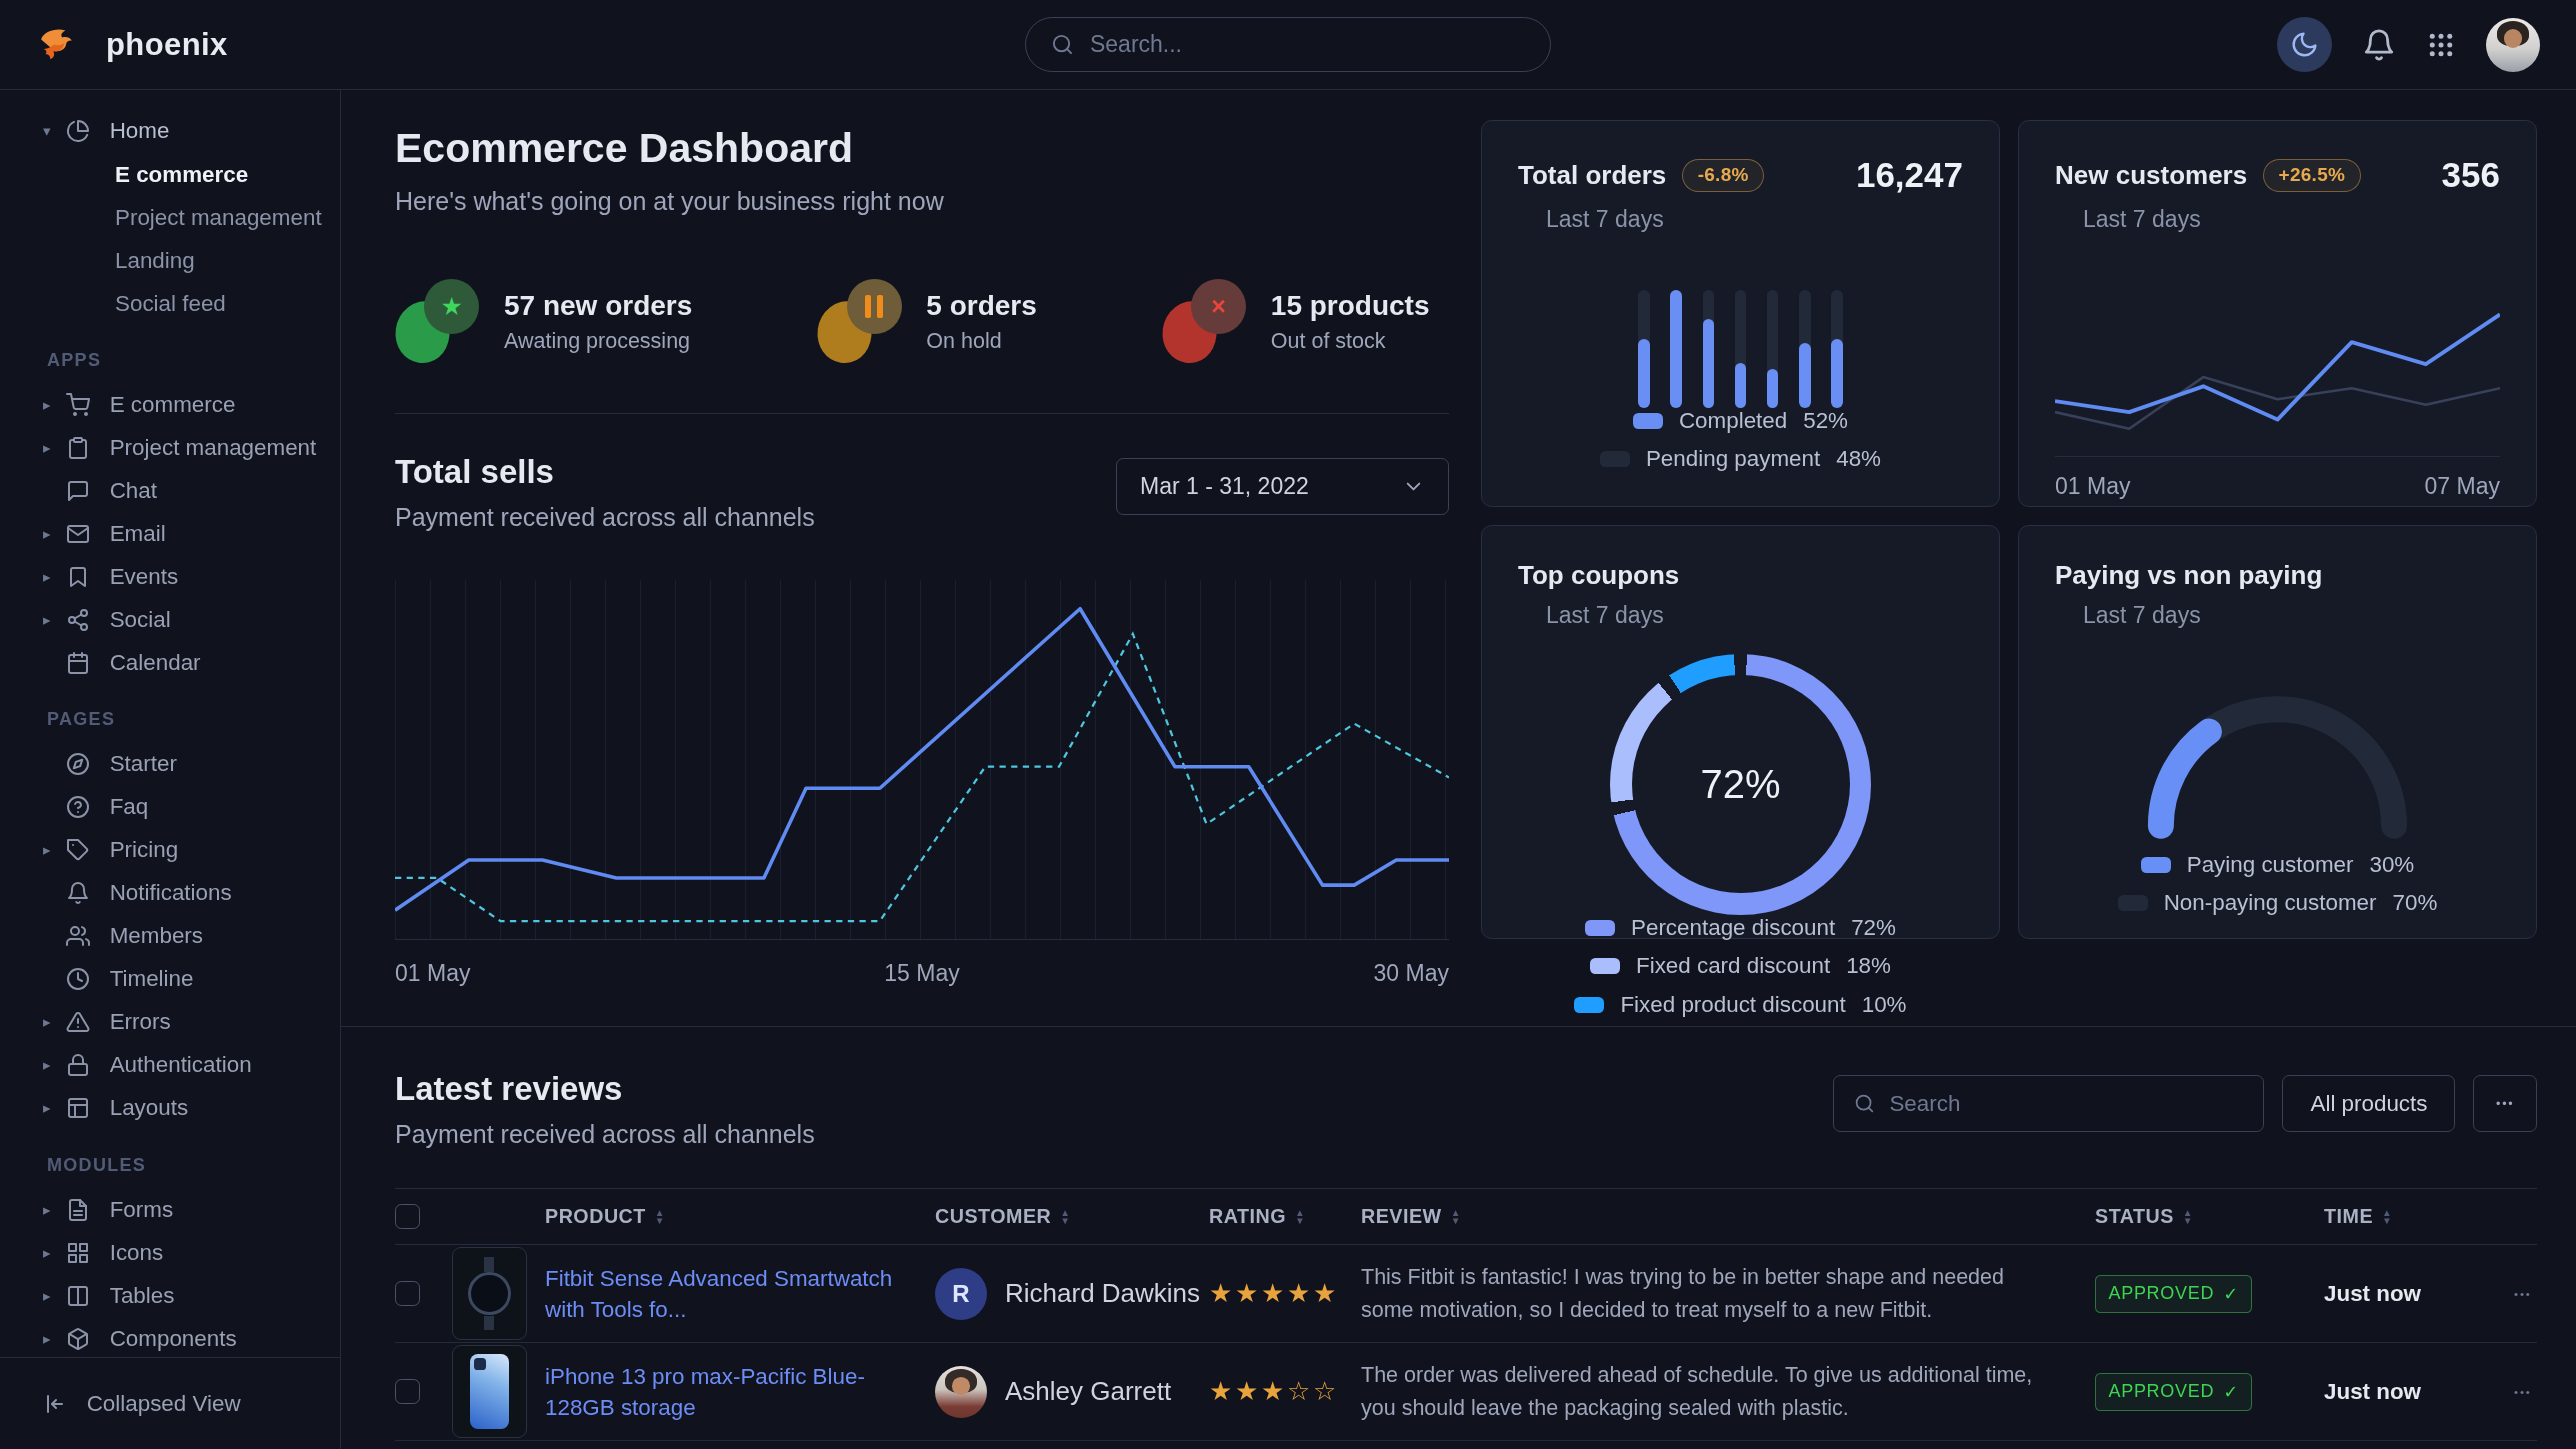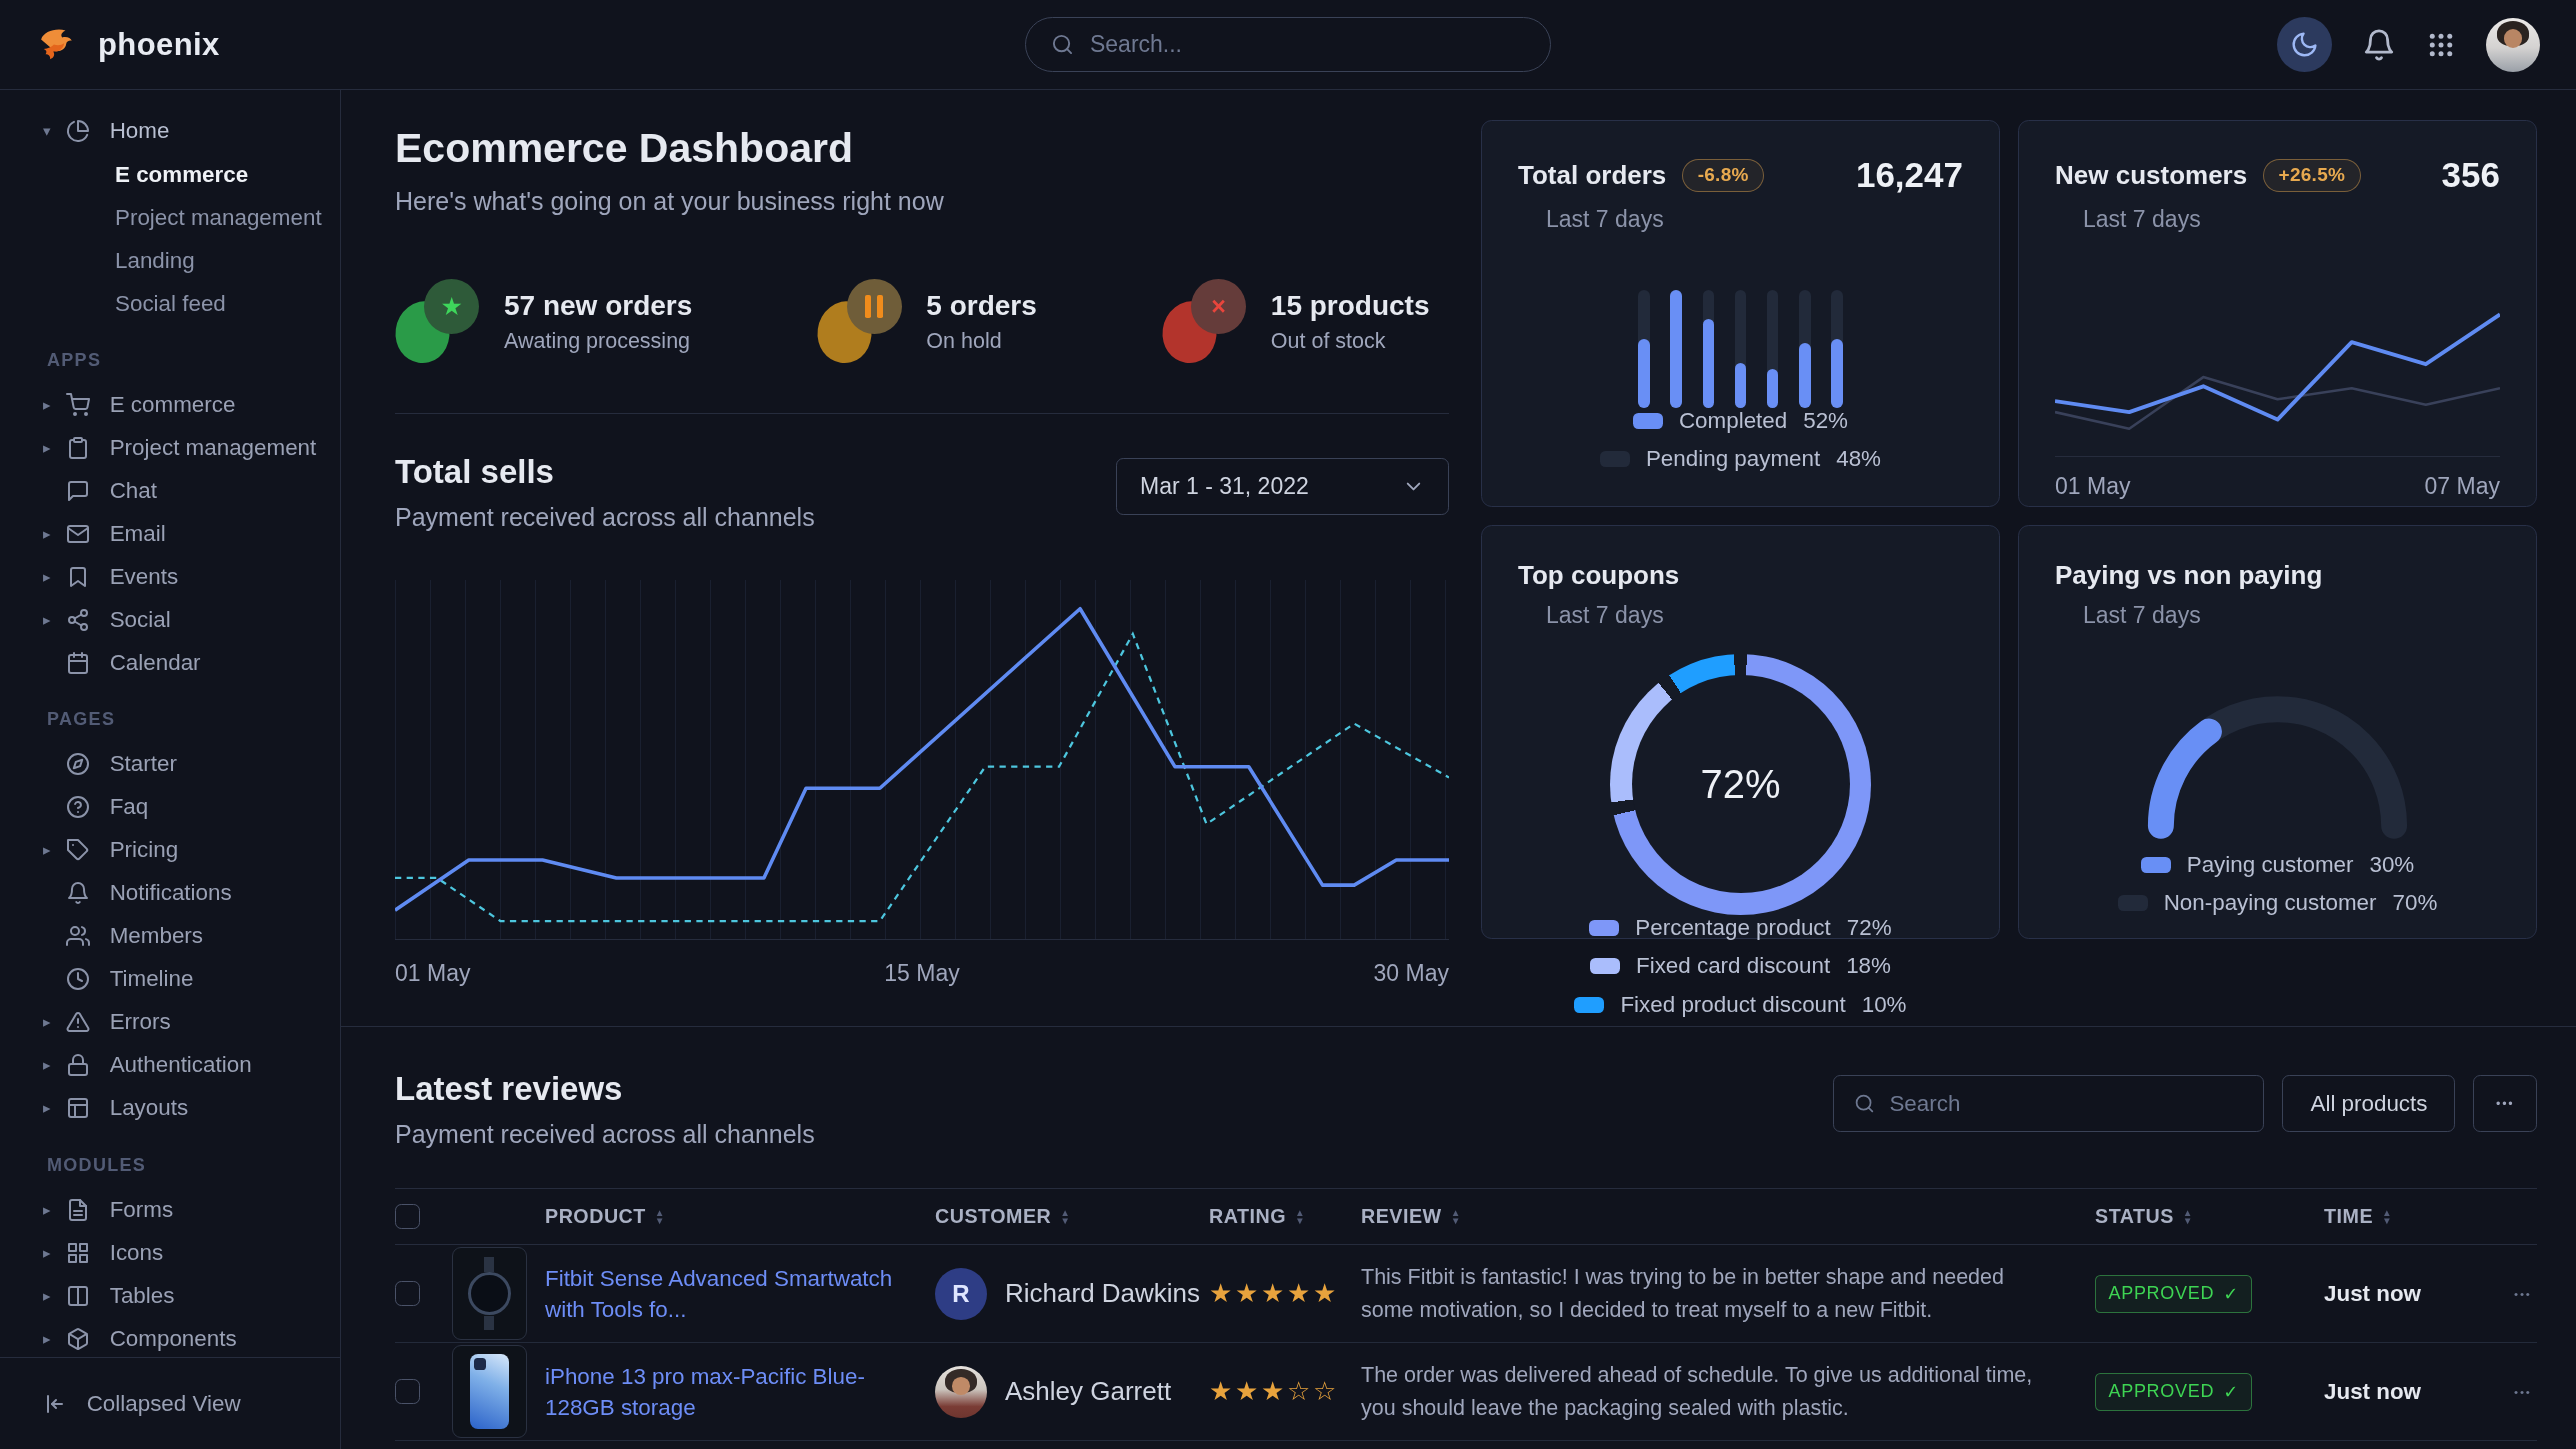--- a/index.html
+++ b/index.html
@@ -2,21 +2,21 @@
 <html style="font-size:14.3px"><head>
 <meta charset="utf-8">
 <style>
   * { margin:0; padding:0; box-sizing:border-box; }
   html,body { width:2576px; height:1449px; overflow:hidden; background:#10131d;
     font-family:"Liberation Sans","DejaVu Sans",sans-serif; color:#dfe3ec; }
   .icon svg { width:100%; height:100%; display:block; }
 
   
   .navbar { height:90px; border-bottom:0.9px solid #262c3d; display:flex; align-items:center; position:relative; padding:0 36px; }
-  .brand { display:flex; align-items:center; gap:21px; }
+  .brand { display:flex; align-items:center; gap:29px; }
   .brand .logo { width:41px; height:41px; }
   .brand .bname { font-size:31px; font-weight:600; color:#e8ebf2; letter-spacing:0.4px; }
   .topsearch { position:absolute; left:50%; transform:translateX(-50%); width:526px; height:55px;
     border:0.9px solid #3a4257; border-radius:28px; display:flex; align-items:center; gap:16px; padding:0 25px; background:transparent; }
   .topsearch .sic { width:25px; height:25px; color:#6e7891; }
   .topsearch input { background:transparent; border:none; outline:none; color:#aab1c4; font-size:23px;
     font-family:inherit; width:100%; }
   .topsearch input::placeholder { color:#6e7891; }
   .navright { margin-left:auto; display:flex; align-items:center; gap:30px; }
   .moonbtn { width:55px; height:55px; border-radius:50%; background:#2c3a5e; display:flex; align-items:center; justify-content:center; border:none; cursor:pointer; }
@@ -612,21 +612,21 @@
             </div>
           <div class="cperiod">Last 7 days</div>
           <div class="donutwrap">
             <div class="donut" id="donut" style="background: conic-gradient(rgb(21, 26, 38) 0%, rgb(21, 26, 38) 0.8%, rgb(126, 151, 248) 0.8%, rgb(126, 151, 248) 71.2%, rgb(21, 26, 38) 71.2%, rgb(21, 26, 38) 72%, rgb(21, 26, 38) 72%, rgb(21, 26, 38) 72.8%, rgb(170, 189, 252) 72.8%, rgb(170, 189, 252) 89.2%, rgb(21, 26, 38) 89.2%, rgb(21, 26, 38) 90%, rgb(21, 26, 38) 90%, rgb(21, 26, 38) 90.8%, rgb(31, 158, 255) 90.8%, rgb(31, 158, 255) 99.2%, rgb(21, 26, 38) 99.2%, rgb(21, 26, 38) 100%);">
               <span class="cen">72%</span>
             </div>
           </div>
           <div class="legend">
             <div class="lrow">
                 <span class="sw" style="background:#7e97f8"></span>
-                <span>Percentage product</span>
+                <span>Percentage discount</span>
                 <span class="lval">72%</span>
               </div>
             <div class="lrow">
                 <span class="sw" style="background:#aabdfc"></span>
                 <span>Fixed card discount</span>
                 <span class="lval">18%</span>
               </div>
             <div class="lrow">
                 <span class="sw" style="background:#1f9eff"></span>
                 <span>Fixed product discount</span>

